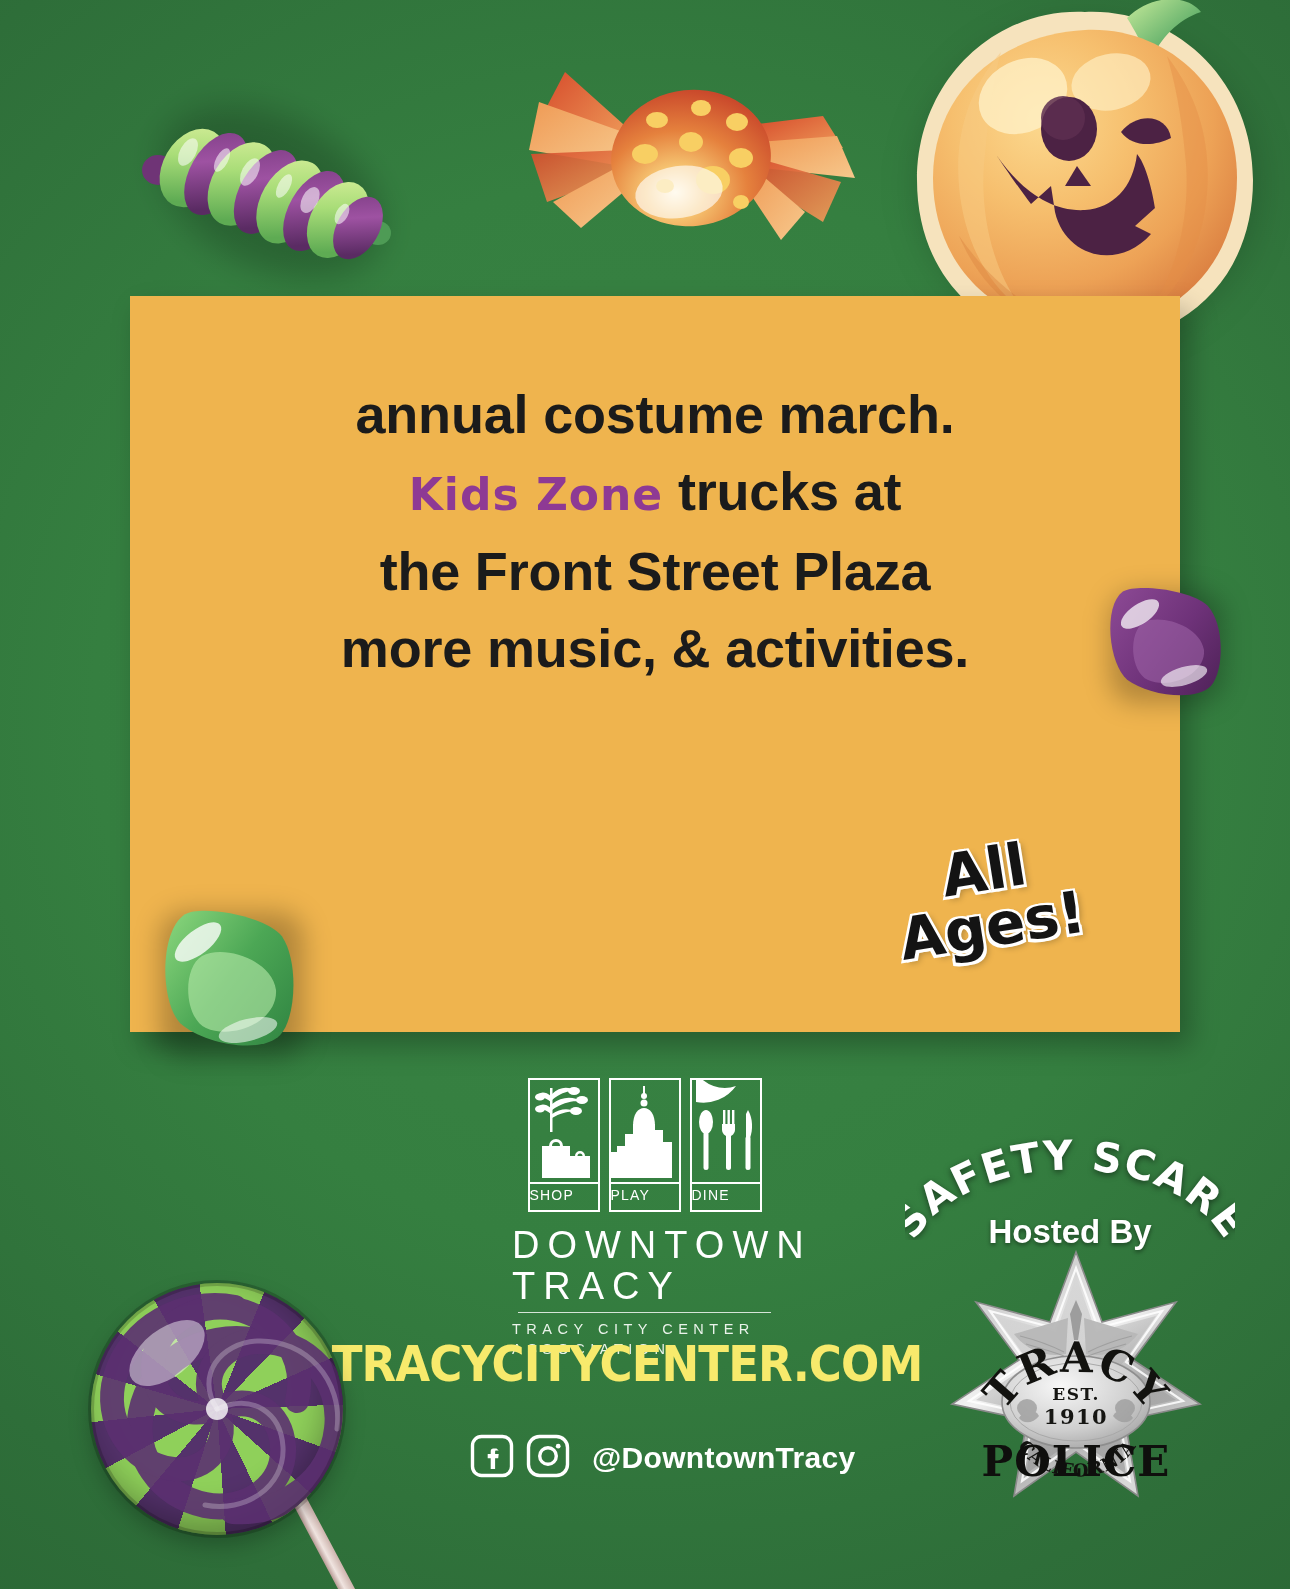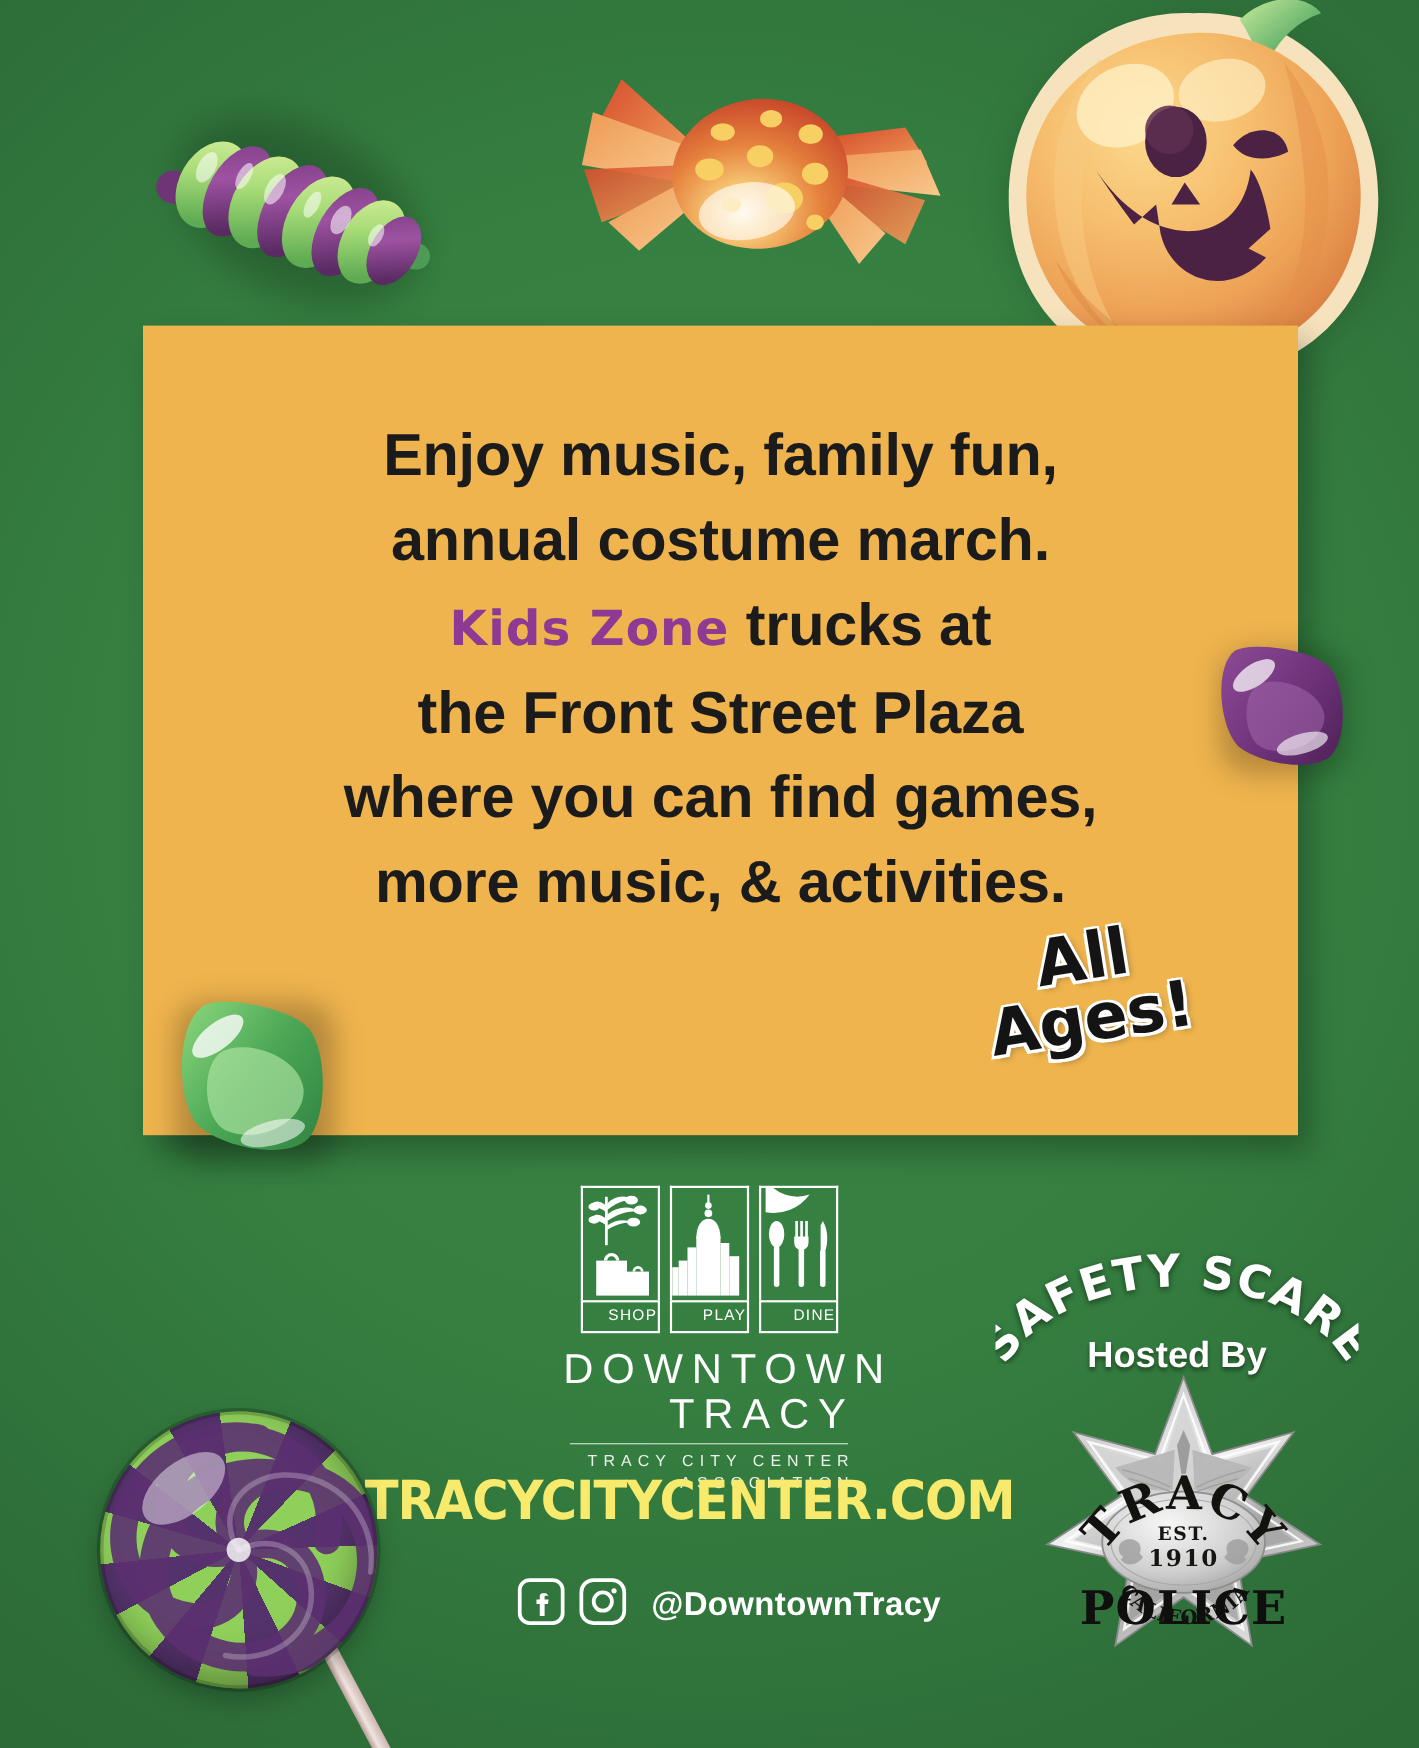--- a/index.html
+++ b/index.html
@@ -110,21 +110,21 @@
     transform: rotate(-9deg);
     text-shadow:
       2px 2px 0 #fff, -2px 2px 0 #fff, 2px -2px 0 #fff, -2px -2px 0 #fff,
       3px 3px 0 #fff, -3px 3px 0 #fff, 4px 4px 6px rgba(0,0,0,.25);
   }
   #all-ages span { display:block; }
 
   
   #dt-logo {
     position:absolute; left:512px; top:1078px; width:265px;
-    text-align:right; color:#ffffff;
+    text-align:left; color:#ffffff;
   }
   #dt-icons { display:flex; justify-content:center; gap:9px; }
   .dt-tile { width:72px; }
   .dt-tile .pane {
     border:2px solid #fff; border-bottom:none; height:102px; position:relative; overflow:hidden;
   }
   .dt-tile .cap {
     border:2px solid #fff; height:26px; line-height:23px;
     font-size:14px; letter-spacing:1.2px; font-weight:400;
     font-family:"Liberation Sans", sans-serif;
@@ -308,25 +308,23 @@
 
       <path d="M92 166 C 92 166 112 196 126 214 L146 196 L150 222 C 160 266 212 282 246 244 L230 236 L250 218
                C250 218 244 178 232 164 C228 198 208 218 180 220 C146 222 116 200 92 166 Z" fill="#4c2244"></path>
 
       <path d="M54 246 C84 316 140 344 188 338 C136 330 92 300 54 246 Z" fill="#d9813f" opacity=".4"></path>
     </svg>
   </div>
 
   <div id="info-card">
     <div id="card-text">
-      <span class="line">Enjoy music, family fun,</span>
       <span class="line">annual costume march.</span>
       <span class="line"><span id="kids-zone">Kids Zone</span><span> trucks at</span></span>
       <span class="line">the Front Street Plaza</span>
-      <span class="line">where you can find games,</span>
       <span class="line">more music, &amp; activities.</span>
     </div>
     <div id="all-ages">
       <span>All</span>
       <span>Ages!</span>
     </div>
   </div>
 
   <div class="candy sq-candy" id="purple-candy">
     <div class="sq-shadow"></div>

